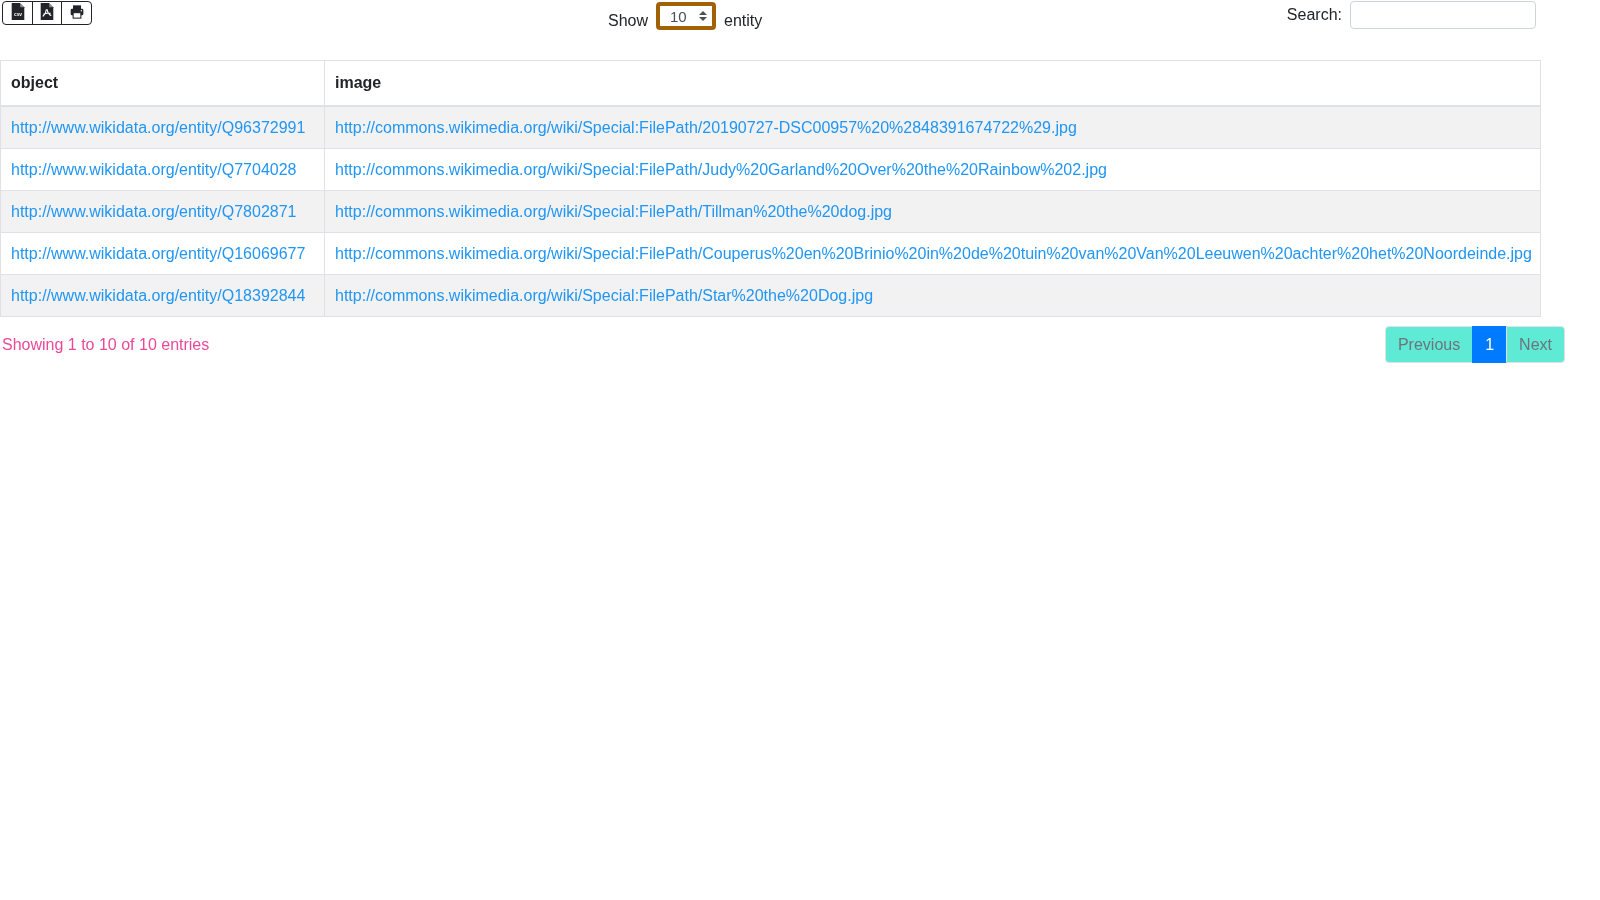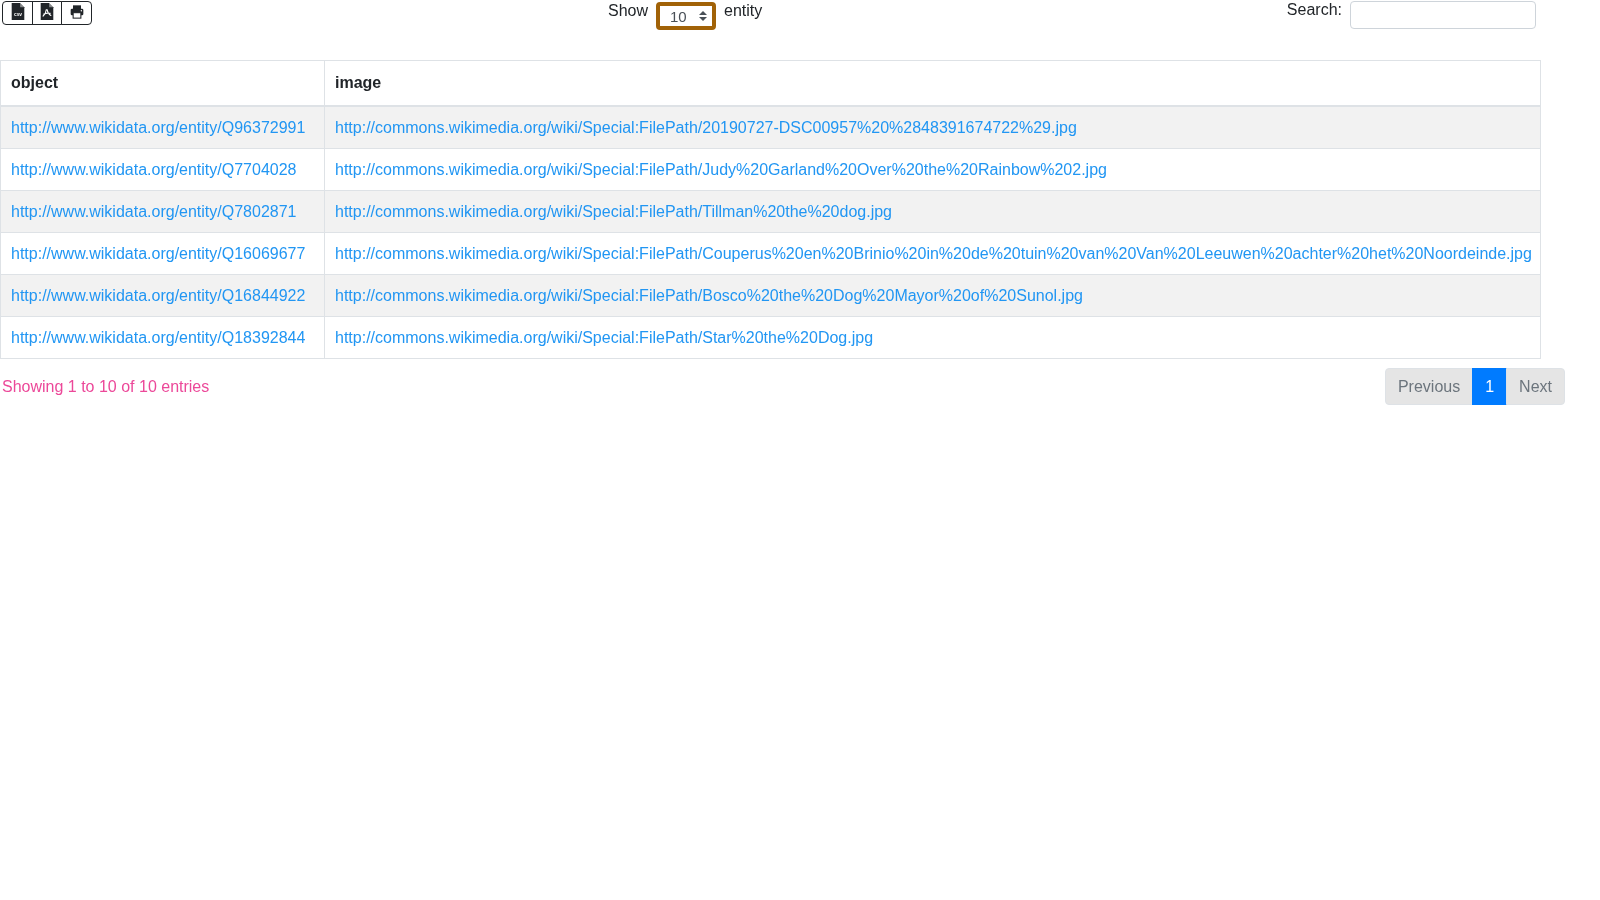--- a/index.html
+++ b/index.html
@@ -22,21 +22,21 @@
     background: #fff;
     border: 1.5px solid var(--icon, #212529);
     color: var(--icon, #212529);
     display: flex; align-items: center; justify-content: center;
     padding: 0; cursor: pointer;
   }
   .dt-btn + .dt-btn { margin-left: -1.5px; }
   .dt-btn:first-child { border-radius: 4px 0 0 4px; }
   .dt-btn:last-child  { border-radius: 0 4px 4px 0; }
 
-  .length-ctl { position: absolute; left: 608px; top: 2px; display: flex; align-items: flex-start; gap: 8px; }
+  .length-ctl { position: absolute; left: 608px; top: 2px; display: flex; align-items: flex-end; gap: 8px; }
   .select-wrap { position: relative; display: inline-block; }
   .select-wrap select {
     width: 60px; height: 28px;
     padding: 2px 24px 2px 10px;
     font-family: inherit; font-size: 15px; color: #495057;
     border: 4px solid #a16207; border-radius: 4px;
     background: #fff;
     -webkit-appearance: none; appearance: none;
   }
   .select-caret {
@@ -44,21 +44,21 @@
     width: 8px; height: 10px; margin-top: -5px;
     pointer-events: none;
   }
   .select-caret::before, .select-caret::after {
     content: ""; position: absolute; left: 0;
     border-left: 4px solid transparent; border-right: 4px solid transparent;
   }
   .select-caret::before { top: 0;    border-bottom: 4px solid #495057; }
   .select-caret::after  { bottom: 0; border-top:    4px solid #495057; }
 
-  .search-ctl { position: absolute; right: 30px; top: 1px; display: flex; align-items: flex-start; gap: 8px; }
+  .search-ctl { position: absolute; right: 30px; top: 1px; display: flex; align-items: center; gap: 8px; }
   .search-ctl input {
     width: 186px; height: 28px;
     border: 1px solid #ced4da; border-radius: 4px;
     background: #fff; padding: 2px 8px;
     font-family: inherit; font-size: 15px;
   }
 
   
   table.results {
     width: 1541px; margin-top: 28px;
@@ -79,21 +79,21 @@
   .results th.col-object, .results td.col-object { width: 324px; }
   .results tbody tr:nth-child(odd) { background: var(--stripe, #f2f2f2); }
   a.cell-link { color: var(--link, #2196f3); text-decoration: none; cursor: pointer; }
 
   
   .table-footer { position: relative; margin-top: 9px; height: 40px; }
   .info { position: absolute; left: 2px; top: 0; line-height: 38px; color: #ec4899; }
   .pagination { position: absolute; right: 1px; top: 0; display: flex; }
   .page-btn {
     padding: 8px 12px;
-    background: #e5e5e5;
+    background: #5eead4;
     border: 1px solid var(--border, #dee2e6);
     color: var(--muted, #6c757d);
     font-family: inherit; font-size: 16px; line-height: 19px;
     cursor: pointer;
   }
   .page-btn + .page-btn { margin-left: -1px; }
   .page-btn:first-child { border-radius: 4px 0 0 4px; }
   .page-btn:last-child  { border-radius: 0 4px 4px 0; }
   .page-btn.active {
     background: var(--active, #007bff);
@@ -181,24 +181,20 @@
   </tr>
 
 
 
 
   <tr>
     <td class="col-object"><a class="cell-link">http://www.wikidata.org/entity/Q16069677</a></td>
     <td class="col-image"><a class="cell-link">http://commons.wikimedia.org/wiki/Special:FilePath/Couperus%20en%20Brinio%20in%20de%20tuin%20van%20Van%20Leeuwen%20achter%20het%20Noordeinde.jpg</a></td>
   </tr>
 
-  <tr>
-    <td class="col-object"><a class="cell-link">http://www.wikidata.org/entity/Q16844922</a></td>
-    <td class="col-image"><a class="cell-link">http://commons.wikimedia.org/wiki/Special:FilePath/Bosco%20the%20Dog%20Mayor%20of%20Sunol.jpg</a></td>
-  </tr>
 
   <tr>
     <td class="col-object"><a class="cell-link">http://www.wikidata.org/entity/Q18392844</a></td>
     <td class="col-image"><a class="cell-link">http://commons.wikimedia.org/wiki/Special:FilePath/Star%20the%20Dog.jpg</a></td>
   </tr>
 </tbody>
   </table>
 
   <div class="table-footer">
     <div class="info">Showing 1 to 10 of 10 entries</div>

